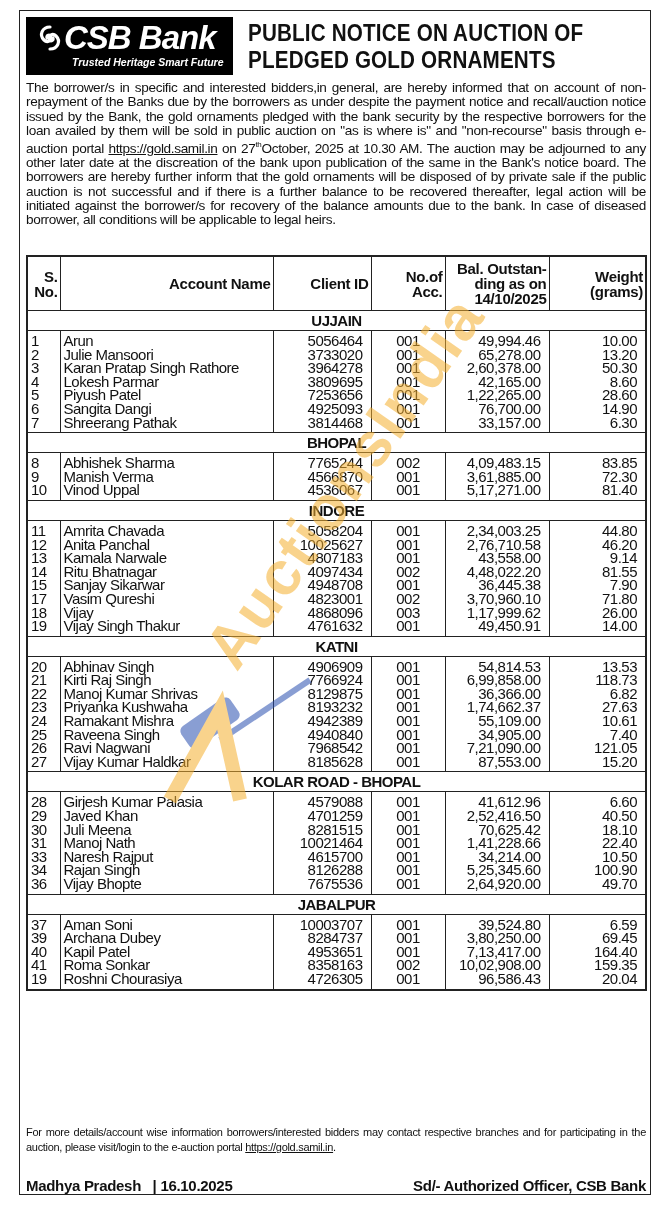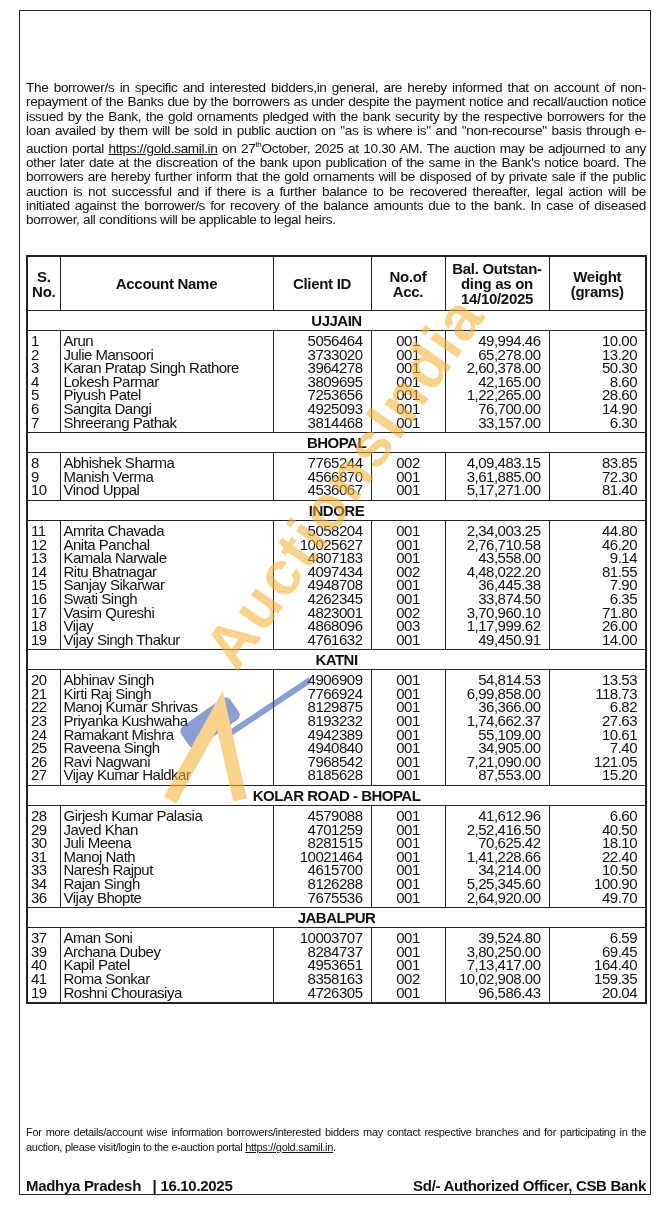--- a/index.html
+++ b/index.html
@@ -17,21 +17,21 @@
               font-style: italic; white-space: nowrap; }
   .title { position: absolute; left: 222px; top: 2px; font-size: 24px; font-weight: bold;
            line-height: 27px; letter-spacing: 0.2px; transform: scaleX(0.86); transform-origin: left top;
            white-space: nowrap; }
   .intro { position: absolute; left: 6px; top: 70px; width: 620px; font-size: 13.6px; line-height: 14.3px;
            text-align: justify; letter-spacing: -0.35px; }
   .intro a, .footer a { color: #111; text-decoration: underline; }
   .table-wrap { position: absolute; left: 6px; top: 244px; width: 619px; }
   table { border-collapse: collapse; width: 100%; table-layout: fixed; border: 2px solid #222; }
   th { font-weight: bold; font-size: 15px; line-height: 15px; padding: 4px 2px; border: 1.5px solid #222;
-       text-align: center; vertical-align: middle; letter-spacing: -0.3px; height: 52px; box-sizing: border-box; }
+       text-align: right; vertical-align: middle; letter-spacing: -0.3px; height: 52px; box-sizing: border-box; }
   td { font-size: 15px; line-height: 13.6px; padding: 0 3px; border-left: 1.5px solid #222; border-right: 1.5px solid #222;
        vertical-align: top; letter-spacing: -0.5px; white-space: nowrap; }
   td.region { font-weight: bold; text-align: center; border: 1.5px solid #222; line-height: 17px; font-size: 15px; padding: 1px 0; }
   td.sno { text-align: left; }
   td.right { text-align: right; padding-right: 8px; }
   td.center { text-align: center; }
   tr.first td { padding-top: 3px; }
   tr.last td { padding-bottom: 3px; border-bottom: 1.5px solid #222; }
   .footer { position: absolute; left: 6px; top: 1114px; width: 620px; font-size: 11px; line-height: 15px;
             text-align: justify; letter-spacing: -0.3px; }
@@ -40,20 +40,34 @@
   .sign-right { position: absolute; right: 0; top: 0; white-space: nowrap; }
   .watermark { position: absolute; left: 160px; top: 520px; width: 360px; height: 260px; pointer-events: none; opacity: 0.55; }
   .watermark-text { position: absolute; left: 30px; top: 120px; transform: rotate(-55deg); transform-origin: left top;
                     font-size: 62px; font-weight: bold; color: #f5b030; white-space: nowrap; letter-spacing: 2px; }
 </style>
 </head>
 <body>
 
 <div class="page">
 
+  <div class="header">
+    <div class="logo">
+      <svg class="logo-mark" viewBox="0 0 28 30">
+        <path d="M14 4 C6 4 3 12 8 17 C11 20 16 18 15 14 C14 11 10 12 11 15" fill="none" stroke="#fff" stroke-width="3.2" stroke-linecap="round"></path>
+        <path d="M14 26 C22 26 25 18 20 13 C17 10 12 12 13 16 C14 19 18 18 17 15" fill="none" stroke="#fff" stroke-width="3.2" stroke-linecap="round"></path>
+      </svg>
+      <div class="logo-name">CSB Bank</div>
+      <div class="logo-tag">Trusted Heritage Smart Future</div>
+    </div>
+    <div class="title">
+      <div>PUBLIC NOTICE ON AUCTION OF</div>
+      <div>PLEDGED GOLD ORNAMENTS</div>
+    </div>
+  </div>
 
   <div class="intro"><span>The borrower/s in specific and interested bidders,in general, are hereby informed that on account of non-repayment of the Banks due by the borrowers as under despite the payment notice and recall/auction notice issued by the Bank, the gold ornaments pledged with the bank security by the respective borrowers for the loan availed by them will be sold in public auction on "as is where is" and "non-recourse" basis through e-auction portal </span><a>https://gold.samil.in</a><span> on 27</span><sup style="font-size:8px">th</sup><span>October, 2025 at 10.30 AM. The auction may be adjourned to any other later date at the discreation of the bank upon publication of the same in the Bank's notice board. The borrowers are hereby further inform that the gold ornaments will be disposed of by private sale if the public auction is not successful and if there is a further balance to be recovered thereafter, legal action will be initiated against the borrower/s for recovery of the balance amounts due to the bank. In case of diseased borrower, all conditions will be applicable to legal heirs.</span></div>
 
   <div class="table-wrap">
     <table>
       <colgroup>
         <col style="width:33px">
         <col style="width:213px">
         <col style="width:98px">
         <col style="width:74px">
@@ -194,28 +208,20 @@
           </tr>
           <tr>
             <td class="sno">15</td>
             <td>Sanjay Sikarwar</td>
             <td class="right">4948708</td>
             <td class="center">001</td>
             <td class="right">36,445.38</td>
             <td class="right">7.90</td>
           </tr>
           <tr>
-            <td class="sno">16</td>
-            <td>Swati Singh</td>
-            <td class="right">4262345</td>
-            <td class="center">001</td>
-            <td class="right">33,874.50</td>
-            <td class="right">6.35</td>
-          </tr>
-          <tr>
             <td class="sno">17</td>
             <td>Vasim Qureshi</td>
             <td class="right">4823001</td>
             <td class="center">002</td>
             <td class="right">3,70,960.10</td>
             <td class="right">71.80</td>
           </tr>
           <tr>
             <td class="sno">18</td>
             <td>Vijay</td>

